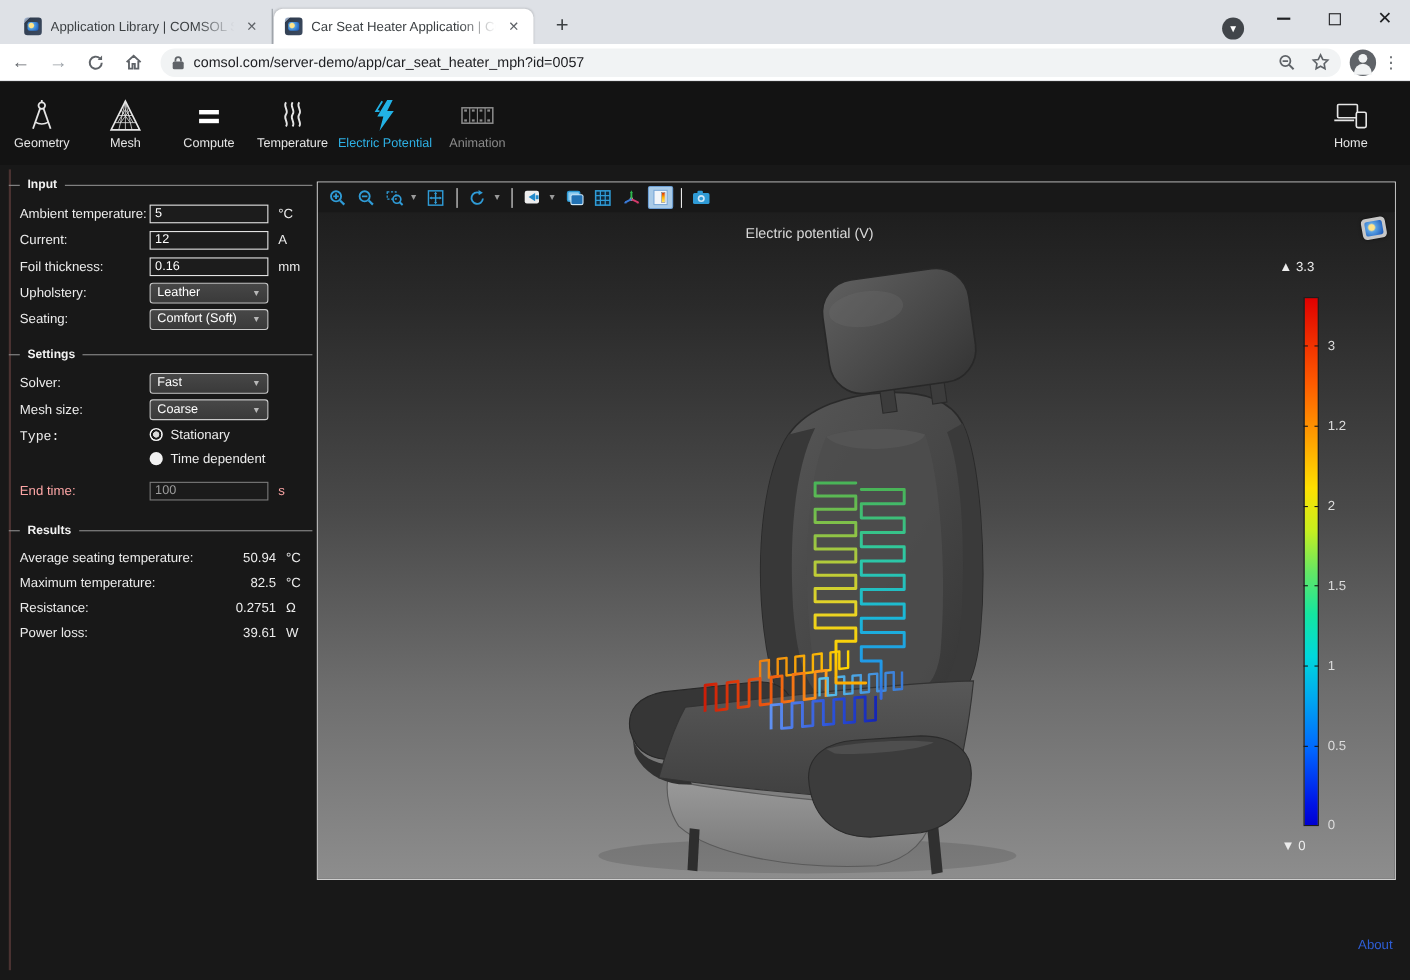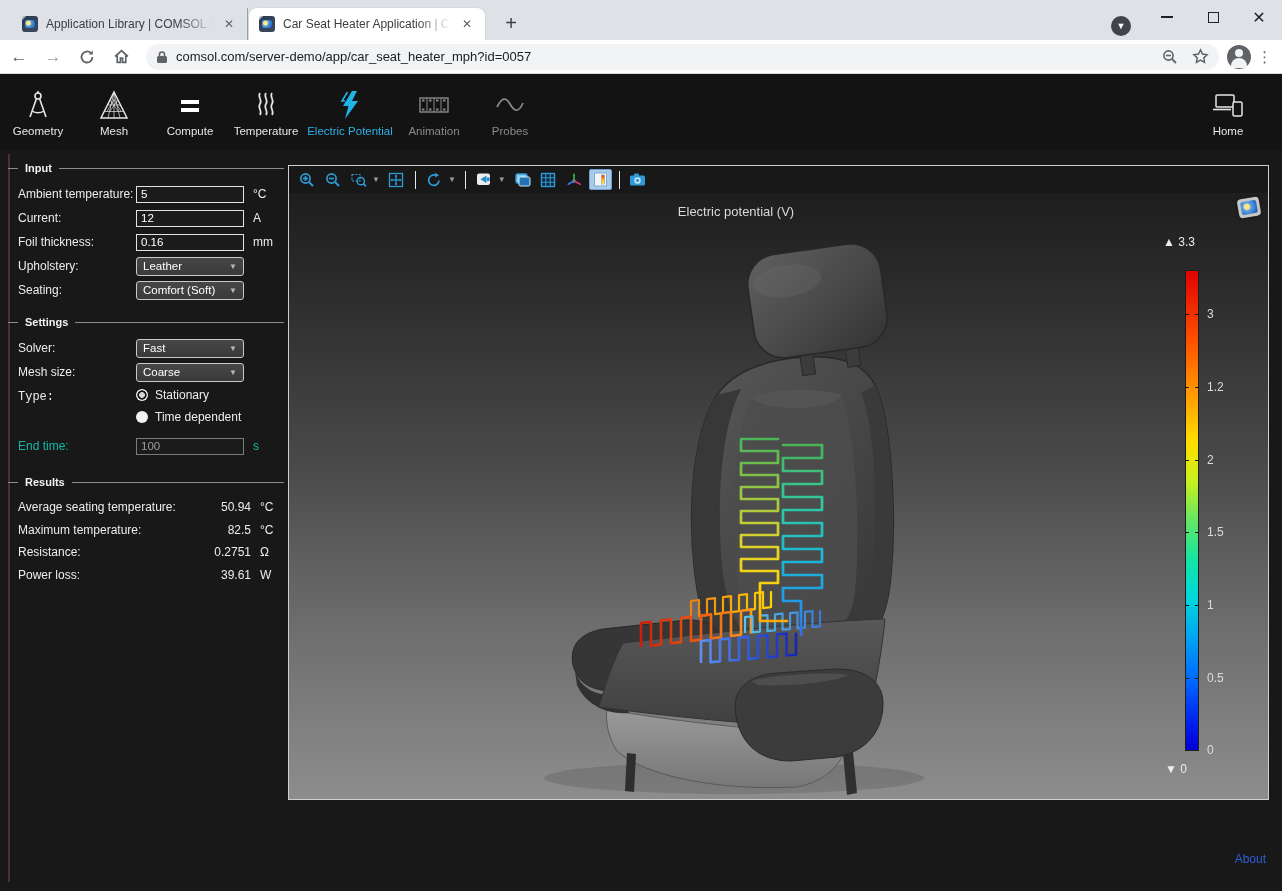--- a/index.html
+++ b/index.html
@@ -59,21 +59,21 @@
   .frow .flabel { width:118px; font-size:12px; color:#ececec; }
   .frow .funit { width:30px; font-size:12px; color:#ececec; margin-left:9px; }
   .tbox { width:108px; height:17px; background:#1c1c1c; border:1px solid #e3e3e3; color:#fff; font-size:11.5px; font-family:"Liberation Sans",sans-serif; padding:0 4px; }
   .ddl { width:108px; height:19px; background:linear-gradient(#474747,#3a3a3a); border:1px solid #c9c9c9; border-radius:3px; display:flex; align-items:center; padding:0 6px; cursor:pointer; }
   .ddl .dval { flex:1; font-size:11.5px; color:#fff; white-space:nowrap; }
   .ddl .caret { font-size:8px; color:#b8b8b8; }
   .radio-row { display:flex; align-items:center; height:22px; margin-left:118px; gap:7px; cursor:pointer; }
   .rdot { width:12px; height:12px; border-radius:50%; background:#f2f2f2; flex:0 0 12px; }
   .rdot.sel { background:radial-gradient(circle,#d6d6d6 0 2.6px,#1a1a1a 3.1px 4.4px,#f2f2f2 4.9px); }
   .radio-row .rlab { font-size:12px; color:#ececec; }
-  .frow.disabled .flabel, .frow.disabled .funit { color:#14b8a6; }
+  .frow.disabled .flabel, .frow.disabled .funit { color:#fca5a5; }
   .frow.disabled .tbox { border-color:#7a7a7a; color:#9c9c9c; background:#1b1b1b; }
   .rrow { display:flex; align-items:center; height:22.5px; }
   .rrow .rl { flex:1; font-size:12px; color:#ececec; }
   .rrow .rv { width:58px; text-align:right; font-size:12px; color:#ececec; }
   .rrow .ru { width:24px; margin-left:9px; font-size:12px; color:#ececec; }
   .vspace { height:14px; }
 
   
   .gframe { position:absolute; left:288px; top:91px; width:981px; height:635px; border:1px solid #cfcfcf; background:#181818; }
   .gtoolbar { height:27px; display:flex; align-items:center; padding-left:6px; gap:3px; background:#181818; }
@@ -224,28 +224,20 @@
                 <rect x="19" y="10.5" width="2.5" height="2"></rect>
                 <rect x="26" y="10.5" width="2.5" height="2"></rect>
                 <rect x="5" y="19.5" width="2.5" height="2"></rect>
                 <rect x="12" y="19.5" width="2.5" height="2"></rect>
                 <rect x="19" y="19.5" width="2.5" height="2"></rect>
                 <rect x="26" y="19.5" width="2.5" height="2"></rect>
               </g>
             </svg>
         </span>
         <span class="rlabel">Animation</span>
-      </div>
-      <div class="ribbon-item disabled">
-        <span class="ricon">
-          <svg width="34" height="32" viewBox="0 0 34 32">
-              <path d="M4 18 C 9 8, 13 8, 17 15 S 25 25, 30 14" fill="none" stroke="#8a8a8a" stroke-width="1.7"></path>
-            </svg>
-        </span>
-        <span class="rlabel">Probes</span>
       </div>
       <div class="ribbon-item ribbon-home">
         <span class="ricon">
           <svg width="36" height="32" viewBox="0 0 36 32">
               <rect x="6" y="6" width="18" height="12" rx="1" fill="none" stroke="#e6e6e6" stroke-width="1.5"></rect>
               <line x1="3" y1="20.5" x2="21" y2="20.5" stroke="#e6e6e6" stroke-width="1.6"></line>
               <rect x="23" y="13" width="9" height="14" rx="1.5" fill="#131313" stroke="#e6e6e6" stroke-width="1.5"></rect>
             </svg>
         </span>
         <span class="rlabel">Home</span>

